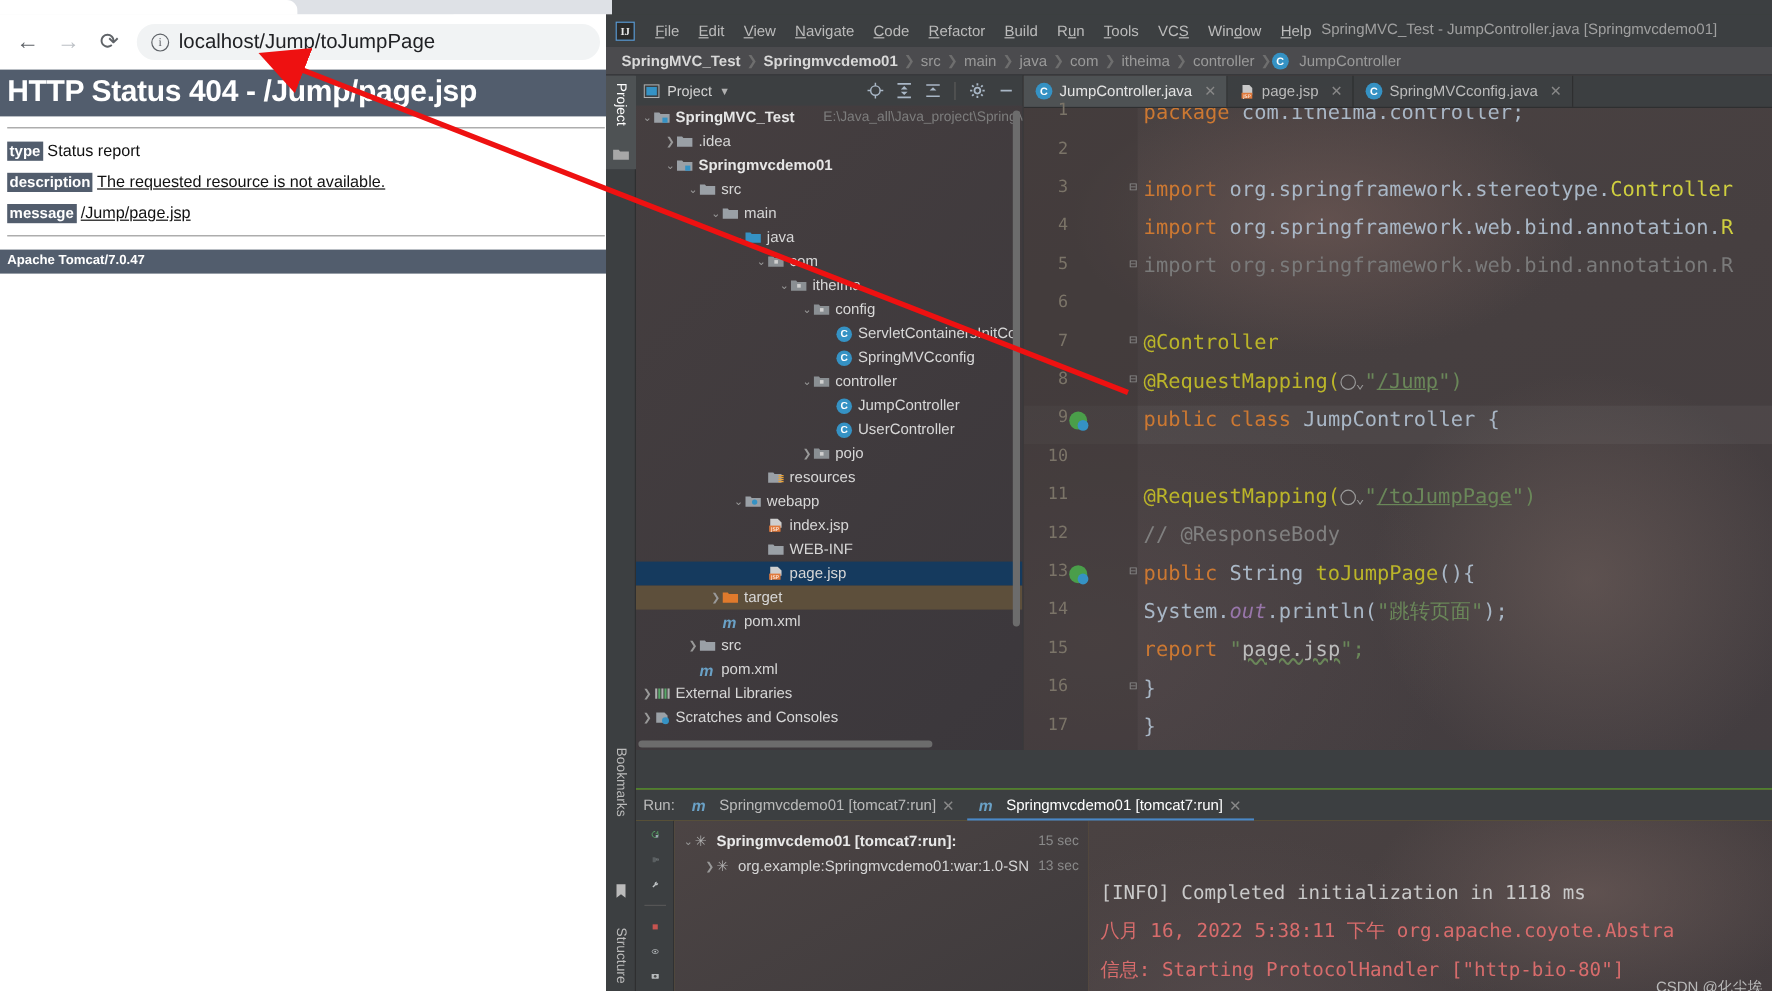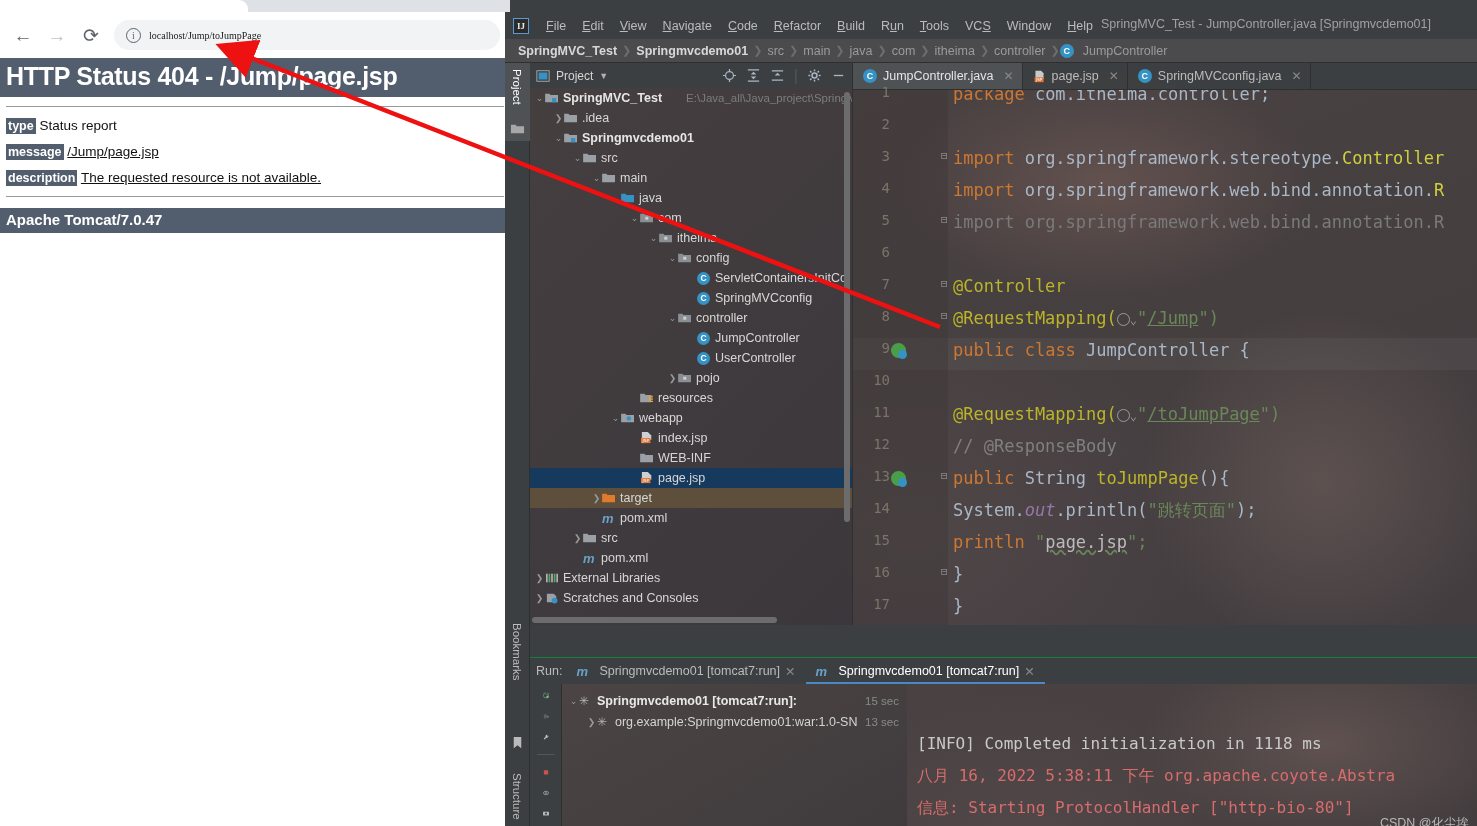--- a/index.html
+++ b/index.html
@@ -42,42 +42,42 @@
     background: #f1f3f4; border-radius: 16px;
     display: flex; align-items: center; padding: 0 12px; gap: 8px;
     overflow: hidden;
   }
   .omni-info {
     width: 15px; height: 15px; border: 1.4px solid #5f6368; border-radius: 50%;
     color: #5f6368; font-size: 10px; line-height: 13px; text-align: center;
     font-family: "Liberation Serif", serif; flex: none;
   }
   .omni-url {
-    font-size: 10px; color: #202124; white-space: nowrap;
-    font-family: Liberation Serif, serif;
+    font-size: 17px; color: #202124; white-space: nowrap;
+    font-family: Liberation Sans, sans-serif;
   }
 
   
   .page404 { position: absolute; left: 0; top: 58px; width: 510px; bottom: 0; background: #fff; }
   .tc-banner {
     background: #525d6d; color: #fff; font-weight: bold;
     font-family: "Liberation Sans", sans-serif;
   }
   .tc-h1 {
     font-size: 25px; padding: 4px 6px 6px 6px; letter-spacing: -0.3px;
   }
   .tc-hr { border-top: 1px solid #999; margin: 9px 6px 11px 6px; }
   .tc-row { margin: 0 6px 11px 6px; font-size: 13.5px; color: #111; }
   .tc-key {
     background: #525d6d; color: #fff; font-weight: bold; padding: 1px 2px;
     font-size: 12.5px;
   }
   .tc-link { text-decoration: underline; color: #111; }
   .tc-foot {
-    font-size: 15px; padding: 3px 6px 5px 6px; margin-top: 2px;
+    font-size: 11px; padding: 3px 6px 5px 6px; margin-top: 2px;
   }
 
   
   #ide {
     position: absolute; left: 505px; top: 12px; width: 972px; height: 826px;
     background: #3c3f41; color: #bbbbbb; overflow: hidden;
   }
   .ide-title {
     height: 27px; background: #3c3f41; display: flex; align-items: center;
     padding-left: 8px; gap: 0px; position: relative;
@@ -311,26 +311,26 @@
 
     <div class="page404">
       <div class="tc-banner tc-h1">HTTP Status 404 - /Jump/page.jsp</div>
       <div class="tc-hr"></div>
 
       <div class="tc-row">
         <span class="tc-key">type</span>
         <span>Status report</span>
       </div>
       <div class="tc-row">
+        <span class="tc-key">description</span>
+        <span class="tc-link">The requested resource is not available.</span>
+      </div>
+      <div class="tc-row">
         <span class="tc-key">message</span>
         <span class="tc-link">/Jump/page.jsp</span>
-      </div>
-      <div class="tc-row">
-        <span class="tc-key">description</span>
-        <span class="tc-link">The requested resource is not available.</span>
       </div>
 
       <div class="tc-hr"></div>
       <div class="tc-banner tc-foot">Apache Tomcat/7.0.47</div>
     </div>
   </div>
 
   <div id="ide">
 
     <div class="ide-title">
@@ -726,21 +726,21 @@
             <div class="cl" style="top: 116px;"><span class="dim">import</span><span class="dim"> org.springframework.web.bind.annotation.</span><span class="dim">R</span></div>
             <div class="cl" style="top: 148px;"></div>
             <div class="cl" style="top: 180px;"><span class="an">@Controller</span></div>
             <div class="cl" style="top: 212px;"><span class="an">@RequestMapping(</span><span><span class="globe"></span><span style="color:#9a9a9a;font-size:12px;">⌄</span></span><span class="str">"</span><span class="strb">/Jump</span><span class="str">")</span></div>
             <div class="cl" style="top: 244px;"><span class="kw">public</span><span class="plain"> </span><span class="kw">class</span><span class="plain"> JumpController {</span></div>
             <div class="cl" style="top: 276px;"></div>
             <div class="cl" style="top: 308px;"><span class="an">    @RequestMapping(</span><span><span class="globe"></span><span style="color:#9a9a9a;font-size:12px;">⌄</span></span><span class="str">"</span><span class="strb">/toJumpPage</span><span class="str">")</span></div>
             <div class="cl" style="top: 340px;"><span class="cmt">//      @ResponseBody</span></div>
             <div class="cl" style="top: 372px;"><span class="kw">    public</span><span class="plain"> String </span><span class="an">toJumpPage</span><span class="plain">(){</span></div>
             <div class="cl" style="top: 404px;"><span class="plain">        System.</span><span class="fld">out</span><span class="plain">.println(</span><span class="str">"跳转页面"</span><span class="plain">);</span></div>
-            <div class="cl" style="top: 436px;"><span class="kw">        println</span><span class="plain"> </span><span class="str">"</span><span class="squig">page.jsp</span><span class="str">";</span></div>
+            <div class="cl" style="top: 436px;"><span class="kw">        report</span><span class="plain"> </span><span class="str">"</span><span class="squig">page.jsp</span><span class="str">";</span></div>
             <div class="cl" style="top: 468px;"><span class="plain">    }</span></div>
             <div class="cl" style="top: 500px;"><span class="plain">}</span></div>
           </div>
       </div>
     </div>
 
     <div class="runpanel">
       <div class="run-tabs">
         <span style="margin-right:4px;">Run:</span>
         <div class="rtab">

